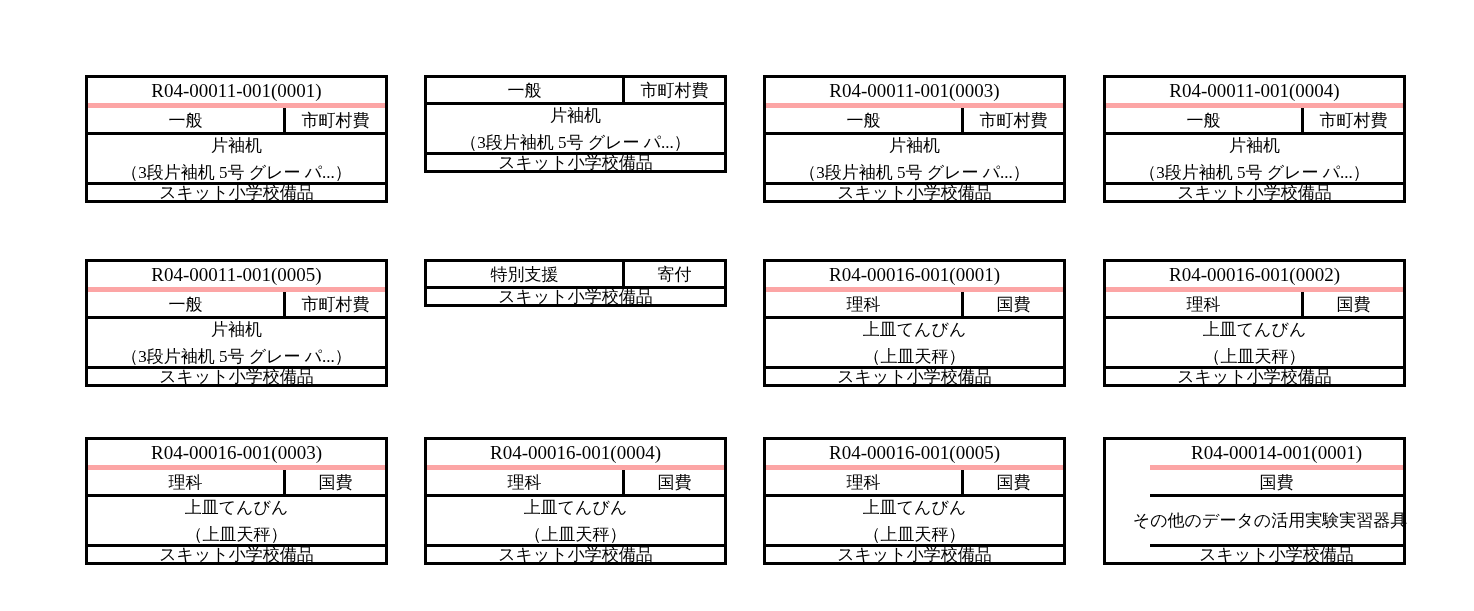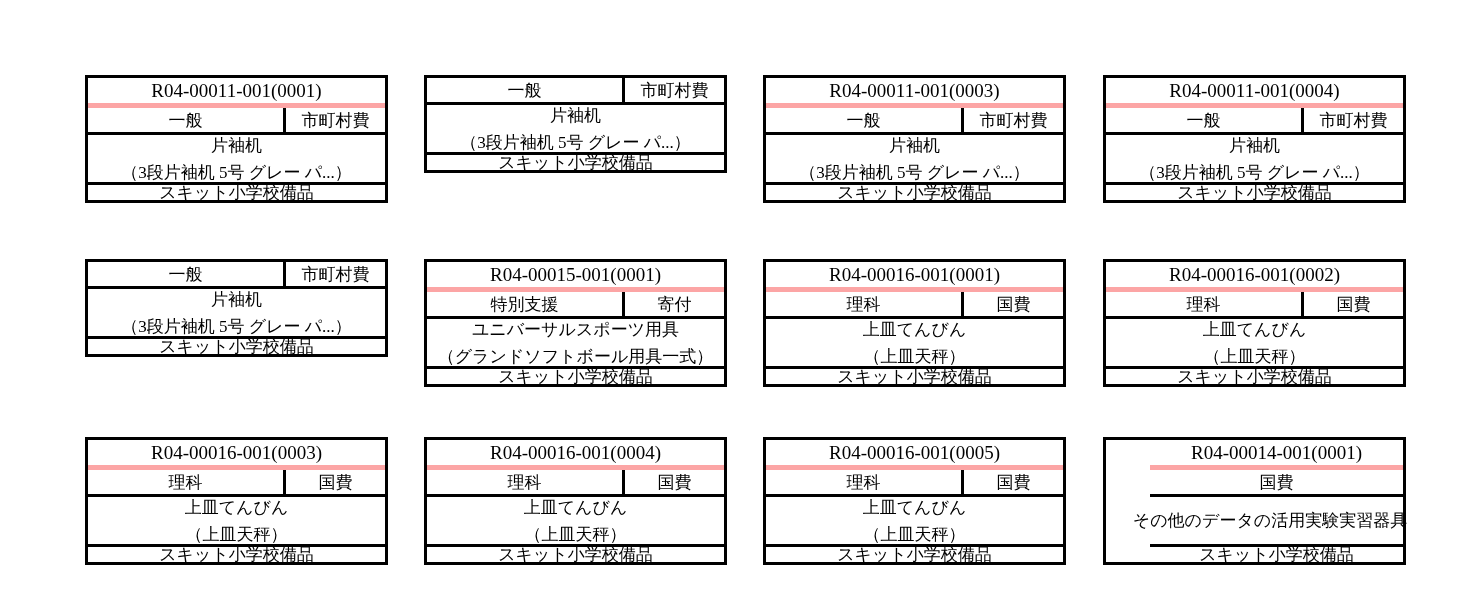--- a/index.html
+++ b/index.html
@@ -166,41 +166,37 @@
       <div class="meta-fund">市町村費</div>
     </div>
     <div class="row-name">
       <div class="name-line">片袖机</div>
       <div class="name-line">（3段片袖机 5号 グレー パ...）</div>
     </div>
     <div class="row-footer">スキット小学校備品</div>
   </div>
 
   <div class="card" style="left:85px; top:259px;">
+    <div class="row-code">R04-00011-001(0005)</div>
     <div class="row-meta">
       <div class="meta-dept">一般</div>
       <div class="meta-fund">市町村費</div>
     </div>
     <div class="row-name">
       <div class="name-line">片袖机</div>
       <div class="name-line">（3段片袖机 5号 グレー パ...）</div>
     </div>
     <div class="row-footer">スキット小学校備品</div>
   </div>
 
   <div class="card" style="left:424px; top:259px;">
-    <div class="row-code">R04-00015-001(0001)</div>
     <div class="row-meta">
       <div class="meta-dept">特別支援</div>
       <div class="meta-fund">寄付</div>
     </div>
-    <div class="row-name">
-      <div class="name-line">ユニバーサルスポーツ用具</div>
-      <div class="name-line">（グランドソフトボール用具一式）</div>
-    </div>
     <div class="row-footer">スキット小学校備品</div>
   </div>
 
   <div class="card" style="left:763px; top:259px;">
     <div class="row-code">R04-00016-001(0001)</div>
     <div class="row-meta">
       <div class="meta-dept">理科</div>
       <div class="meta-fund">国費</div>
     </div>
     <div class="row-name">

